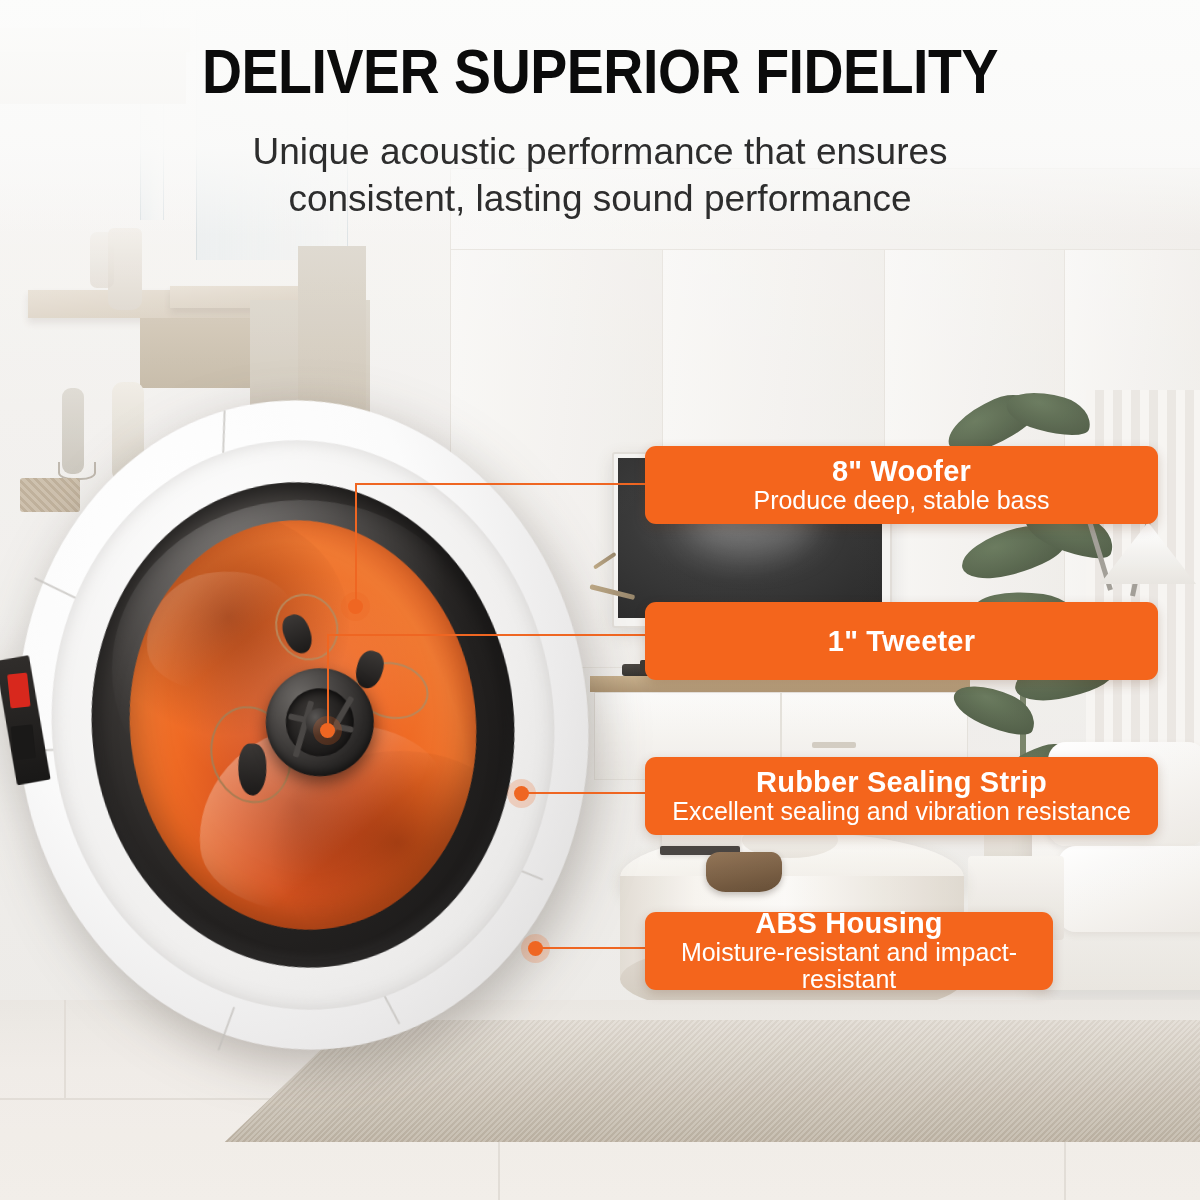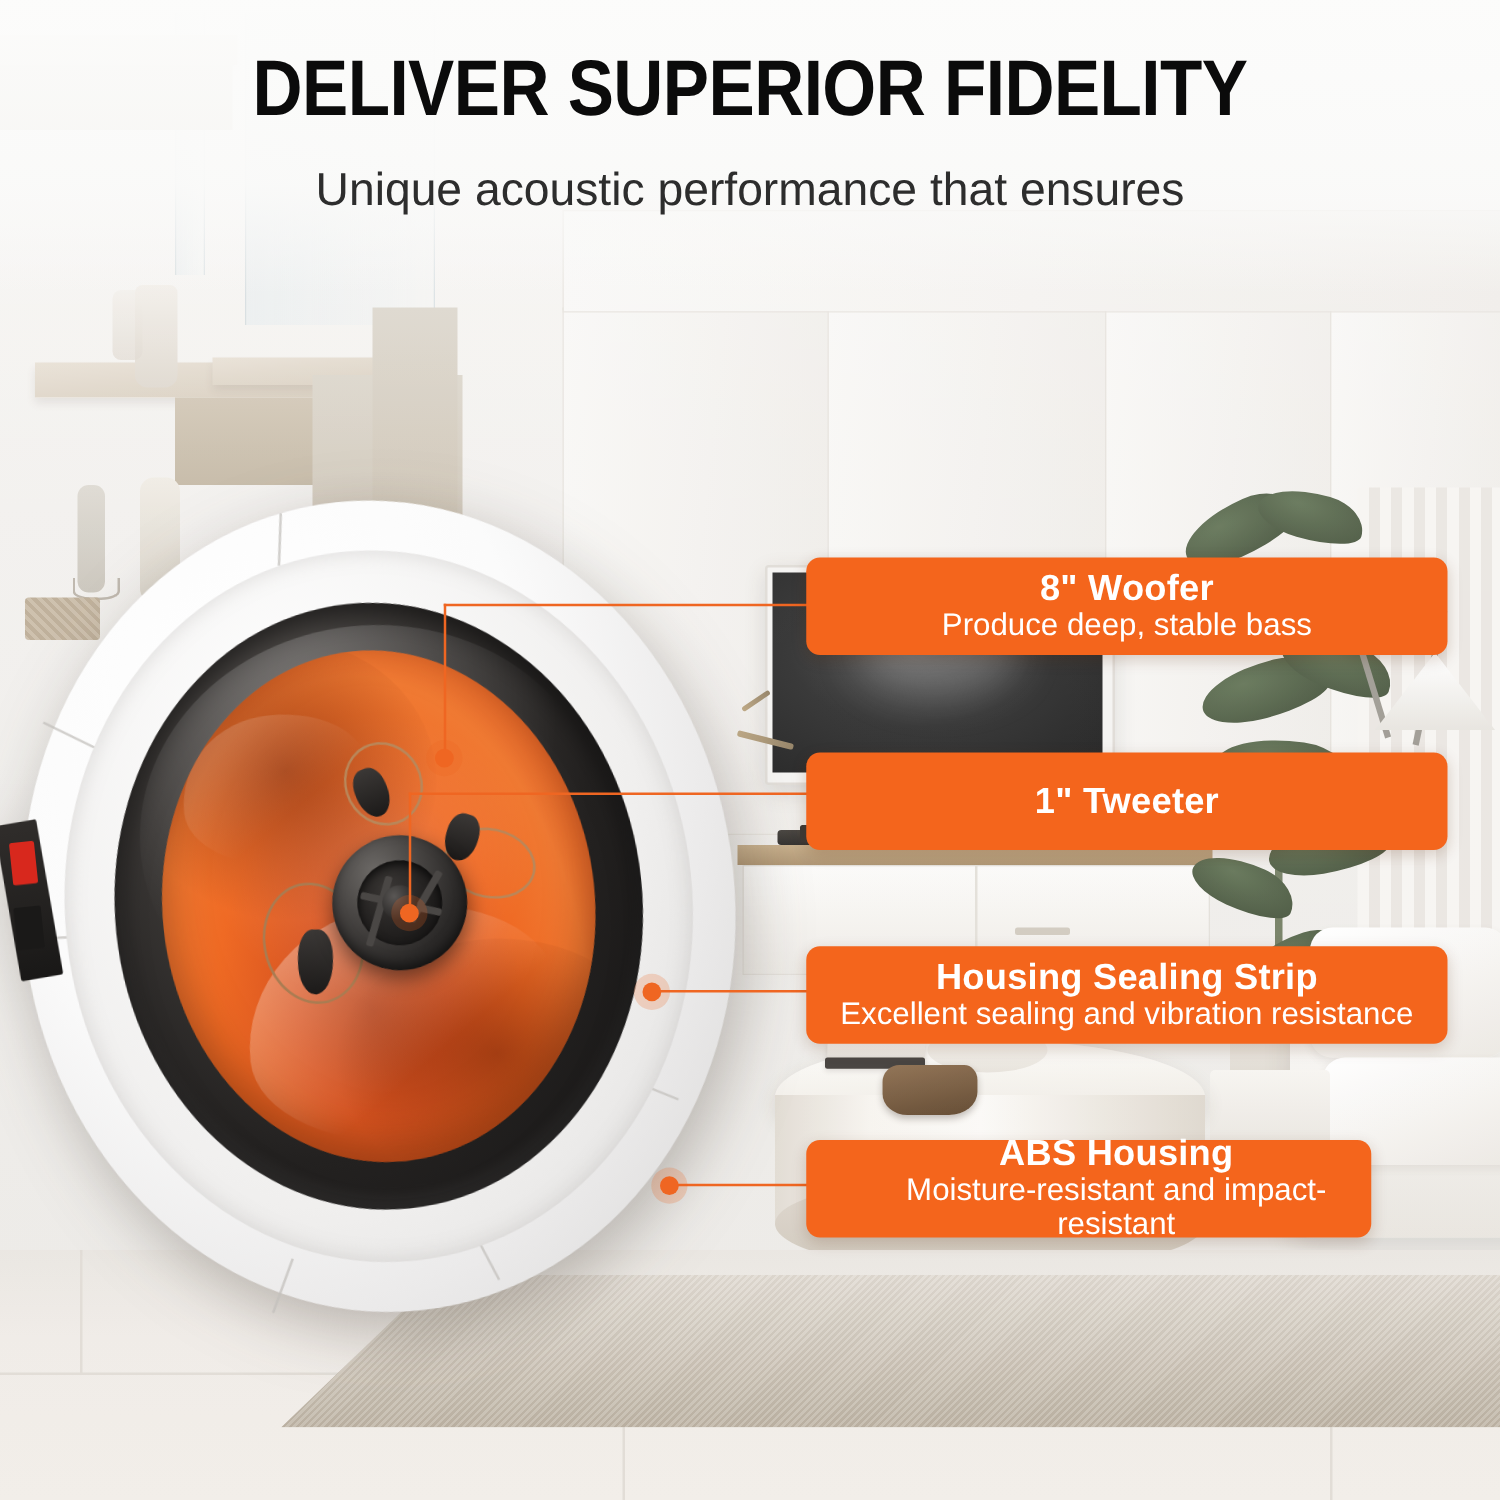--- a/index.html
+++ b/index.html
@@ -294,29 +294,30 @@
   <div class="callout" style="left:645px;top:446px;width:513px;height:78px;">
     <div class="c-title">8" Woofer</div>
     <div class="c-desc">Produce deep, stable bass</div>
   </div>
 
   <div class="callout" style="left:645px;top:602px;width:513px;height:78px;">
     <div class="c-title">1" Tweeter</div>
   </div>
 
   <div class="callout" style="left:645px;top:757px;width:513px;height:78px;">
-    <div class="c-title">Housing Sealing Strip</div>
+    <div class="c-title">Rubber Sealing Strip</div>
     <div class="c-desc">Excellent sealing and vibration resistance</div>
   </div>
 
-  <div class="callout" style="left:645px;top:912px;width:408px;height:78px;padding-left:44px;">
+  <div class="callout" style="left:645px;top:912px;width:408px;height:78px;">
     <div class="c-title">ABS Housing</div>
     <div class="c-desc">Moisture-resistant and impact-resistant</div>
   </div>
 
   <div class="header">
     <div class="h-title">DELIVER SUPERIOR FIDELITY</div>
     <div class="h-sub">
       <div>Unique acoustic performance that ensures</div>
+      <div>consistent, lasting sound performance</div>
     </div>
   </div>
 
 </div>
 
 </body></html>

